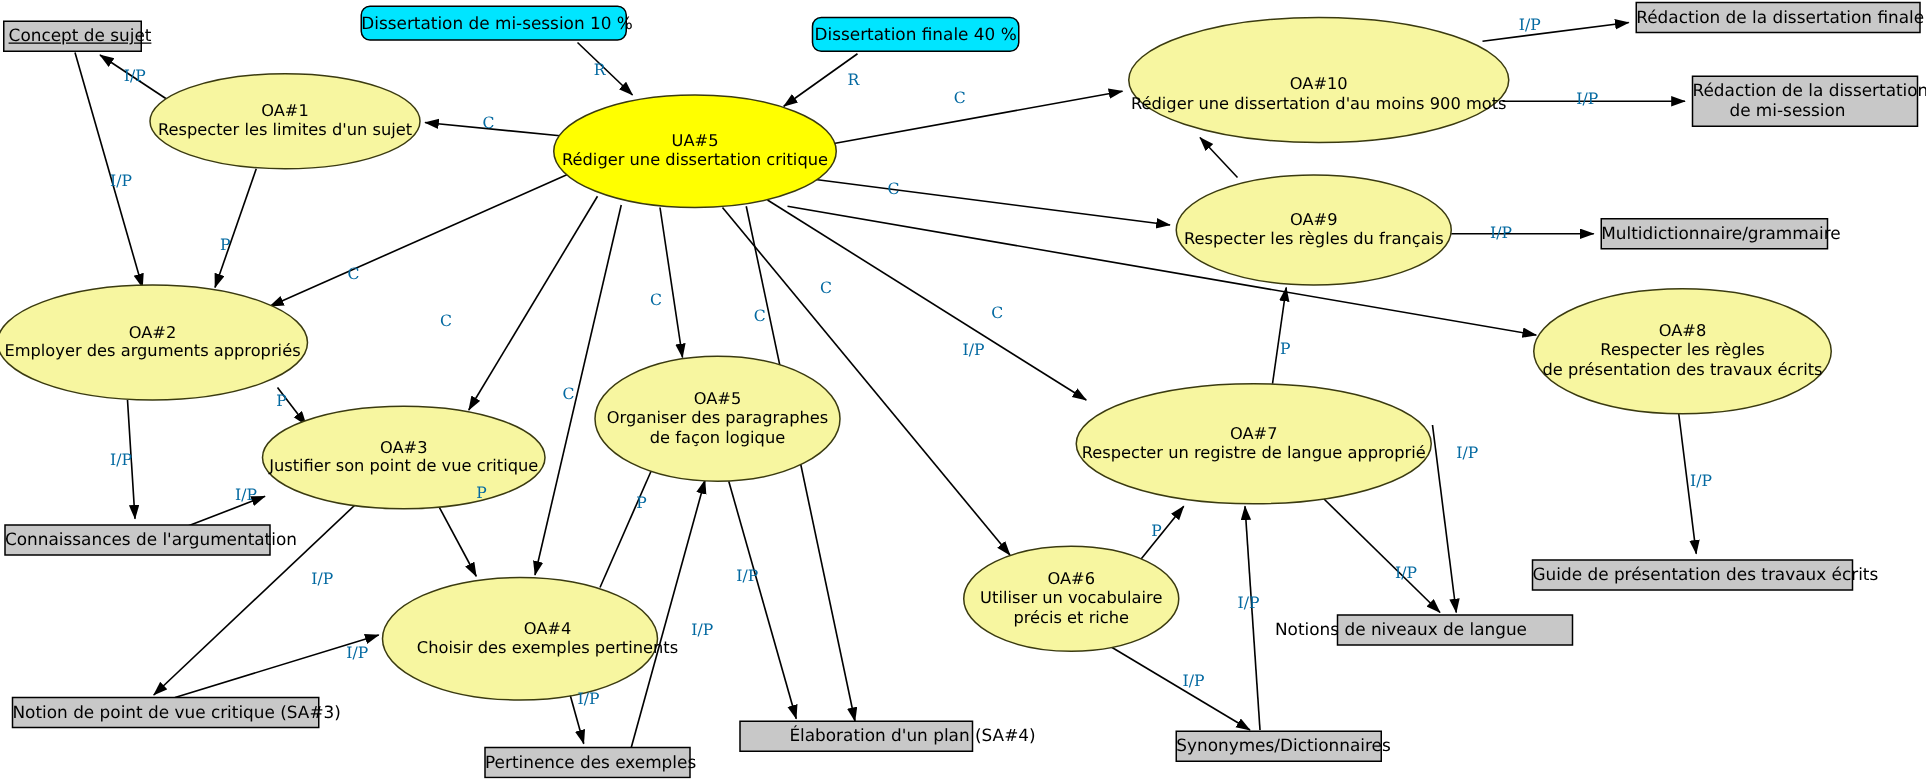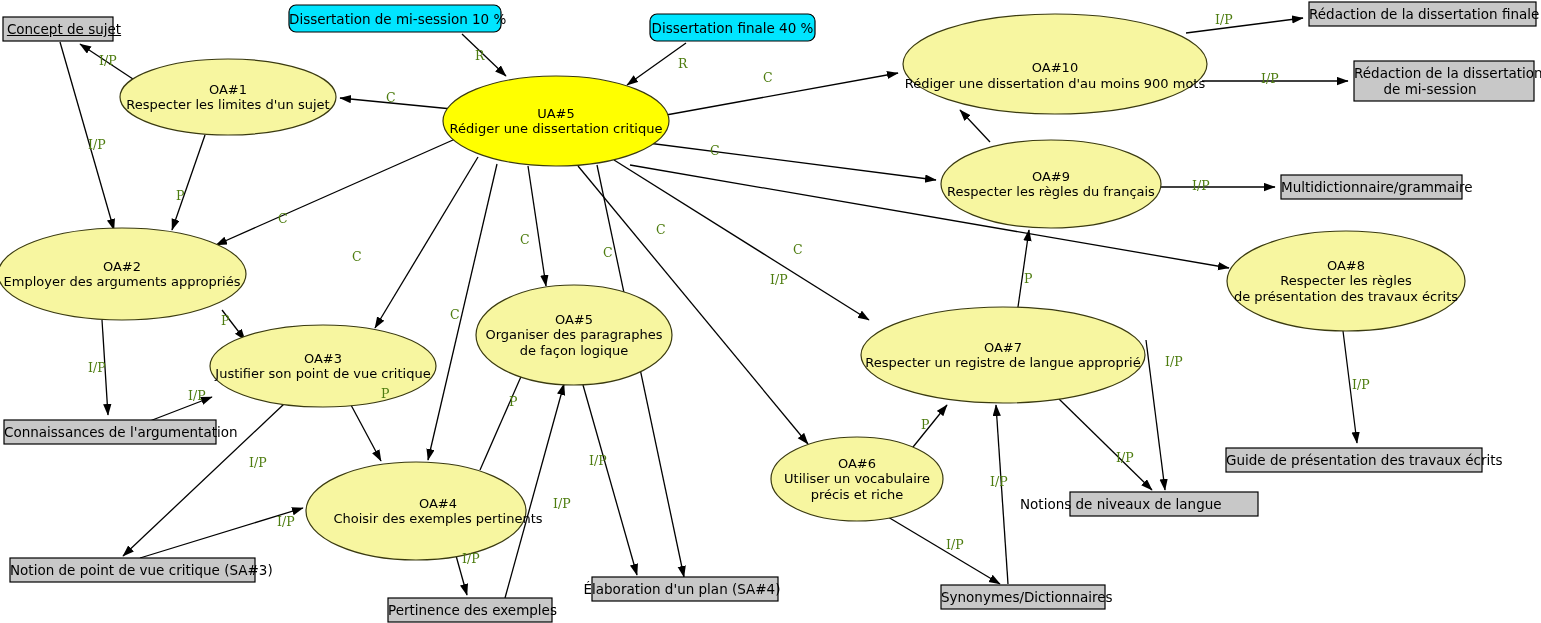--- a/index.html
+++ b/index.html
@@ -14,21 +14,21 @@
     color:#000000;
     font-size:13px;
     line-height:15.5px;
     pointer-events:none;
     white-space:nowrap;
   }
   .nlabel.box{font-size:13.5px;line-height:16px;}
   .elabel{
     position:absolute;
     font-size:12.5px;
-    color:#4d7c0f;
+    color:#0369a1;
     font-family:"DejaVu Serif","Liberation Serif",serif;
     white-space:nowrap;
   }
 </style>
 </head>
 <body>
 
 <div id="canvas">
 
   <svg class="layer" id="svg-layer" viewBox="0 0 1541 623" xmlns="http://www.w3.org/2000/svg">
@@ -176,21 +176,21 @@
       </div>
       <div class="nlabel box" style="left: 1226px; width: 256px; top: 452px;">
         <div>Guide de présentation des travaux écrits</div>
       </div>
       <div class="nlabel box" style="left: 1020px; width: 173px; top: 496px;">
         <div>Notions de niveaux de langue</div>
       </div>
       <div class="nlabel box" style="left: 10px; width: 245px; top: 562px;">
         <div>Notion de point de vue critique (SA#3)</div>
       </div>
-      <div class="nlabel box" style="left: 580px; width: 204px; top: 581px;">
+      <div class="nlabel box" style="left: 628px; width: 204px; top: 581px;">
         <div>Élaboration d'un plan (SA#4)</div>
       </div>
       <div class="nlabel box" style="left: 388px; width: 164px; top: 602px;">
         <div>Pertinence des exemples</div>
       </div>
       <div class="nlabel box" style="left: 941px; width: 164px; top: 589px;">
         <div>Synonymes/Dictionnaires</div>
       </div>
     </div>
   <div id="edge-labels">

